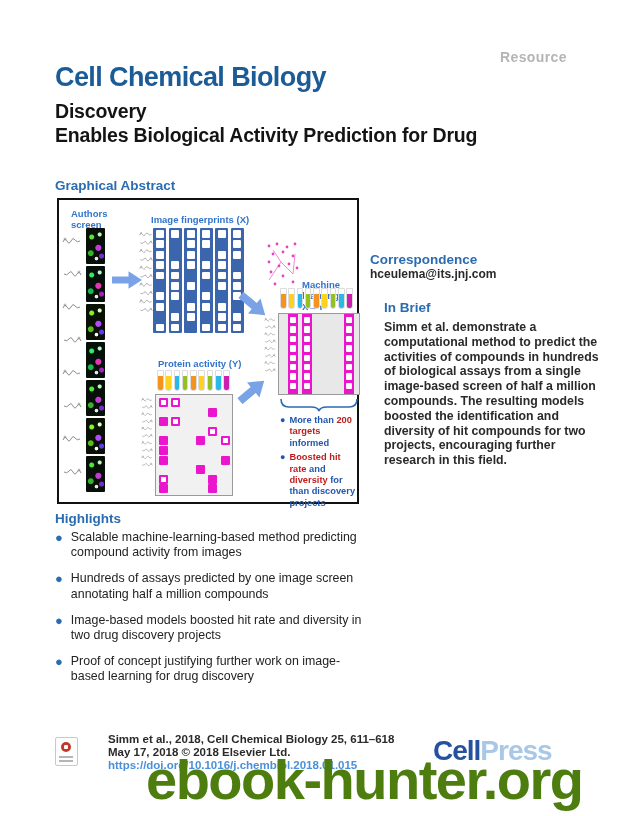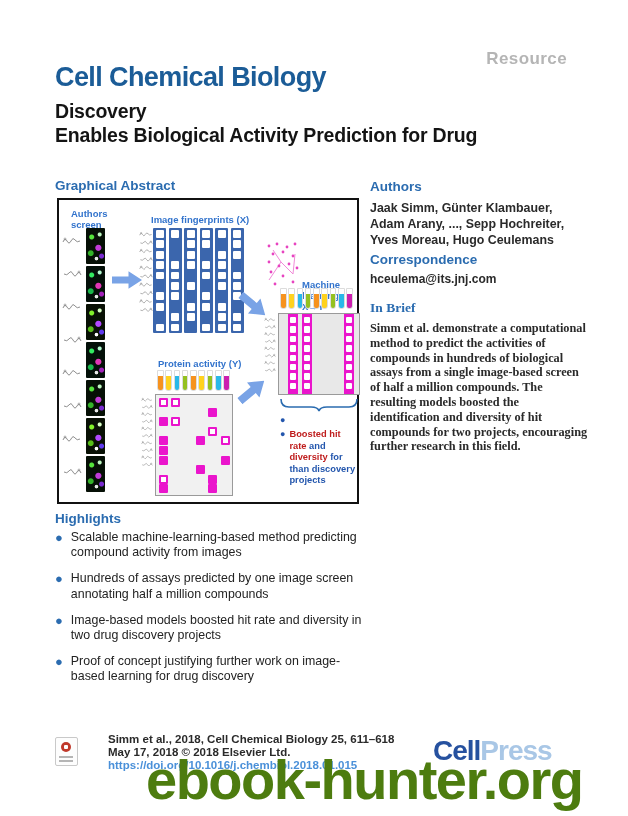--- a/index.html
+++ b/index.html
@@ -1,31 +1,31 @@
 <!DOCTYPE html>
 <html><head>
 <meta charset="utf-8">
 <style>
   html,body{margin:0;padding:0;background:#ffffff;}
   #page{position:relative;width:628px;height:816px;background:#fff;overflow:hidden;
         font-family:"Liberation Sans","DejaVu Sans",sans-serif;color:#1c1c1c;}
   .abs{position:absolute;}
 
   
-  .resource{top:49px;right:61px;font-size:17px;font-weight:bold;color:#b5b5b5;letter-spacing:.4px;}
+  .resource{top:49px;right:61px;font-size:14px;font-weight:bold;color:#b5b5b5;letter-spacing:.4px;}
   .journal{left:55px;top:62px;font-size:27px;font-weight:bold;color:#1b5c97;letter-spacing:-.6px;}
   .title{left:55px;top:99px;width:490px;font-size:19.5px;font-weight:bold;color:#141414;line-height:24px;letter-spacing:-.2px;}
   .blue-head{font-size:13.5px;font-weight:bold;color:#2b6cb0;}
 
   
   .authors-block{left:370px;top:179px;width:215px;}
   .author-lines{margin-top:6px;font-size:12.4px;line-height:16px;font-weight:600;color:#2a2a2a;}
   .correspondence-block{left:370px;top:252px;width:215px;}
-  .email{margin-top:5px;font-size:12px;font-weight:600;color:#2a2a2a;}
-  .inbrief-block{left:370px;top:300px;width:218px;font-family:Liberation Serif, serif;}
+  .email{font-size:12px;font-weight:600;color:#2a2a2a;}
+  .inbrief-block{left:384px;top:300px;width:218px;}
   .inbrief-text{margin-top:5px;font-size:12.3px;line-height:14.8px;font-weight:600;color:#2a2a2a;}
 
   
   .ga-head{left:55px;top:178px;text-align:center;}
   .figure{left:57px;top:198px;width:298px;height:302px;border:2.5px solid #111;background:#fff;}
   .fig-label{position:absolute;font-size:9.5px;font-weight:bold;color:#3273cc;line-height:11px;}
   .film-strip{position:absolute;left:27px;top:28px;width:19px;}
   .tile{width:19px;height:36px;margin-bottom:2px;border-radius:1px;
     background:
       radial-gradient(circle at 30% 25%, #55e43c 0 2px, rgba(0,0,0,0) 3px),
@@ -96,28 +96,20 @@
 
 <div id="page">
 
   <div class="abs resource">Resource</div>
   <div class="abs journal">Cell Chemical Biology</div>
   <div class="abs title">
     <span style="display:block">Discovery</span>
     <span style="display:block">Enables Biological Activity Prediction for Drug</span>
   </div>
 
-  <div class="abs authors-block">
-    <div class="blue-head">Authors</div>
-    <div class="author-lines">
-      <span style="display:block">Jaak Simm, Günter Klambauer,</span>
-      <span style="display:block">Adam Arany, ..., Sepp Hochreiter,</span>
-      <span style="display:block">Yves Moreau, Hugo Ceulemans</span>
-    </div>
-  </div>
   <div class="abs correspondence-block">
     <div class="blue-head">Correspondence</div>
     <div class="email">hceulema@its.jnj.com</div>
   </div>
   <div class="abs inbrief-block">
     <div class="blue-head">In Brief</div>
     <div class="inbrief-text">Simm et al. demonstrate a computational method to predict the activities of compounds in hundreds of biological assays from a single image-based screen of half a million compounds. The resulting models boosted the identification and diversity of hit compounds for two projects, encouraging further research in this field.</div>
   </div>
 
   <div class="abs ga-head blue-head">Graphical Abstract</div>
@@ -454,20 +446,21 @@
         </div>
       </div>
 
     <svg class="brace-svg" width="78" height="14" viewBox="0 0 78 14">
       <path d="M1,1 Q1,9 9,9 L31,9 Q38,9 39,13 Q40,9 47,9 L69,9 Q77,9 77,1" fill="none" stroke="#2b6cb0" stroke-width="1.6"></path>
     </svg>
 
     <div class="fig-bullets" id="fig-bullets">
         <div class="fig-bullet">
           <span class="dot">●</span>
+          <span><span class="seg-blue">More than </span><span class="seg-red">200 targets</span><span class="seg-blue"> informed</span></span>
         </div>
         <div class="fig-bullet">
           <span class="dot">●</span>
           <span><span class="seg-red">Boosted hit rate</span><span class="seg-blue"> and </span><span class="seg-red">diversity</span><span class="seg-blue"> for than discovery projects</span></span>
         </div>
       </div>
 
     <div class="fig-label" style="left:99px;top:158px;width:110px;">Protein activity (Y)</div>
 
     <div class="tube-row tubes-protein" id="tubes-protein">

